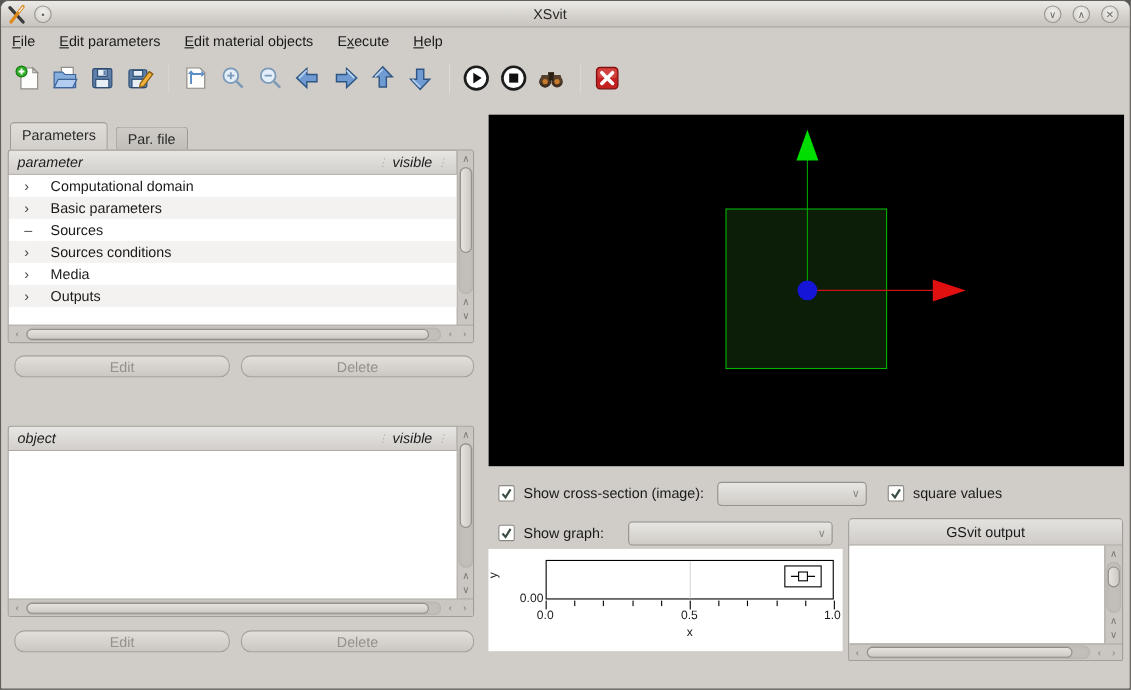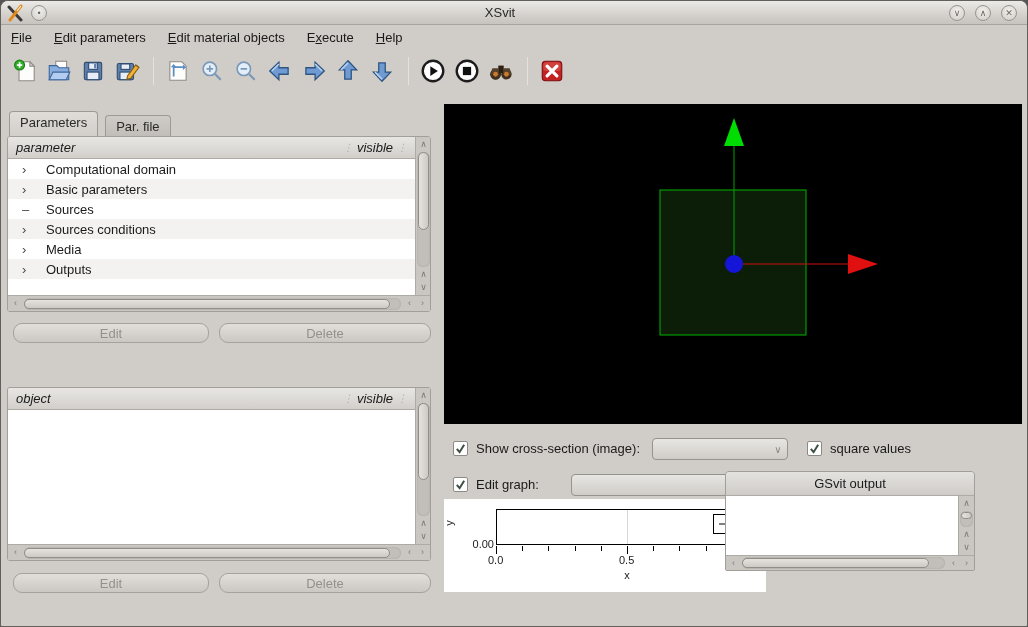--- a/index.html
+++ b/index.html
@@ -103,21 +103,21 @@
   .ytick { position:absolute; right:272px; top:39px; font-size:11px; }
   .xticks { position:absolute; left:52px; top:47px; width:262px; height:9px; }
   .tick { position:absolute; top:0; width:1px; height:5px; background:#000; }
   .tick.major { height:8px; }
   .xtlabel { position:absolute; top:55px; font-size:11px; }
   .xlabel { position:absolute; left:52px; top:70px; width:262px; text-align:center; font-size:11px; }
   .legend-box { position:absolute; right:10px; top:4px; width:34px; height:20px; border:1px solid #000;
                 display:flex; align-items:center; justify-content:center; background:#fff; }
 
   
-  .gsvit { position:absolute; left:724px; top:470px; width:250px; height:100px;
+  .gsvit { position:absolute; left:770px; top:470px; width:250px; height:130px;
            border:1px solid #a29e99; border-radius:4px 4px 2px 2px;
            display:grid; grid-template-columns:1fr 16px; grid-template-rows:24px 1fr 15px;
            background:#cac6c1; overflow:hidden; }
   .gsvit-header { grid-column:1 / span 2; grid-row:1; display:flex; align-items:center; justify-content:center;
                   background:linear-gradient(#e4e2df,#cfccc8); border-bottom:1px solid #aeaaa5; }
   .gsvit-body { grid-column:1; grid-row:2; background:#fff; }
   .gsvit .vscroll { grid-column:2; grid-row:2; }
   .gsvit .hscroll { grid-column:1 / span 2; grid-row:3; }
 </style>
 </head>
@@ -389,21 +389,21 @@
     </span>
     <span class="check-label">square values</span>
   </div>
 
   <div class="check-row" style="left:452px; top:476px;">
     <span class="checkbox checked">
       <svg viewBox="0 0 12 12">
           <path d="M2 6.5l3 3.5 5-8" stroke="#3d4f44" stroke-width="2.2" fill="none"></path>
         </svg>
     </span>
-    <span class="check-label">Edit graph:</span>
+    <span class="check-label">Show graph:</span>
   </div>
   <div class="combo" style="left:570px; top:473px; width:186px;">
     <span class="val"></span>
     <span class="arrow">∨</span>
   </div>
 
   <div class="graph-panel">
     <span class="ylabel">y</span>
     <span class="ytick">0.00</span>
     <div class="plot-box">

